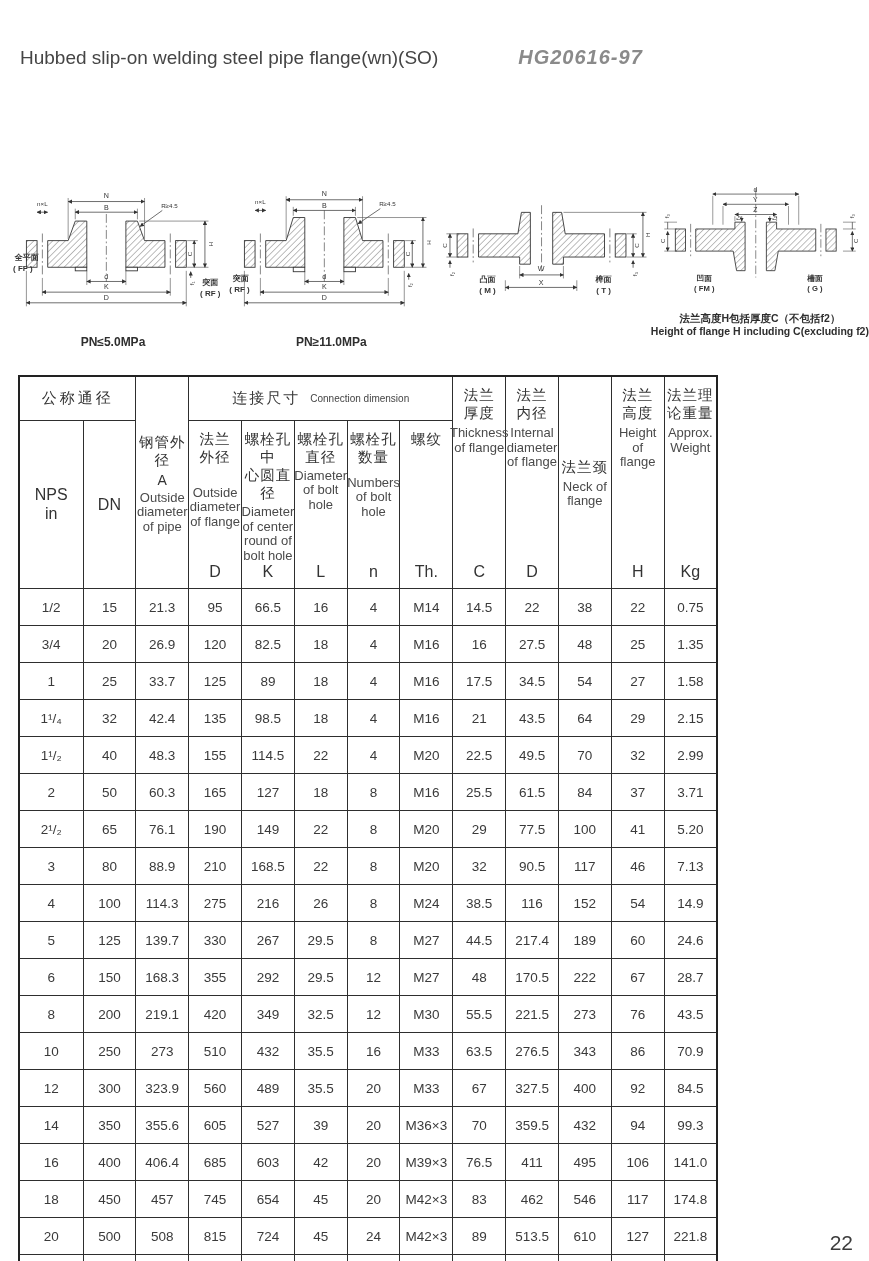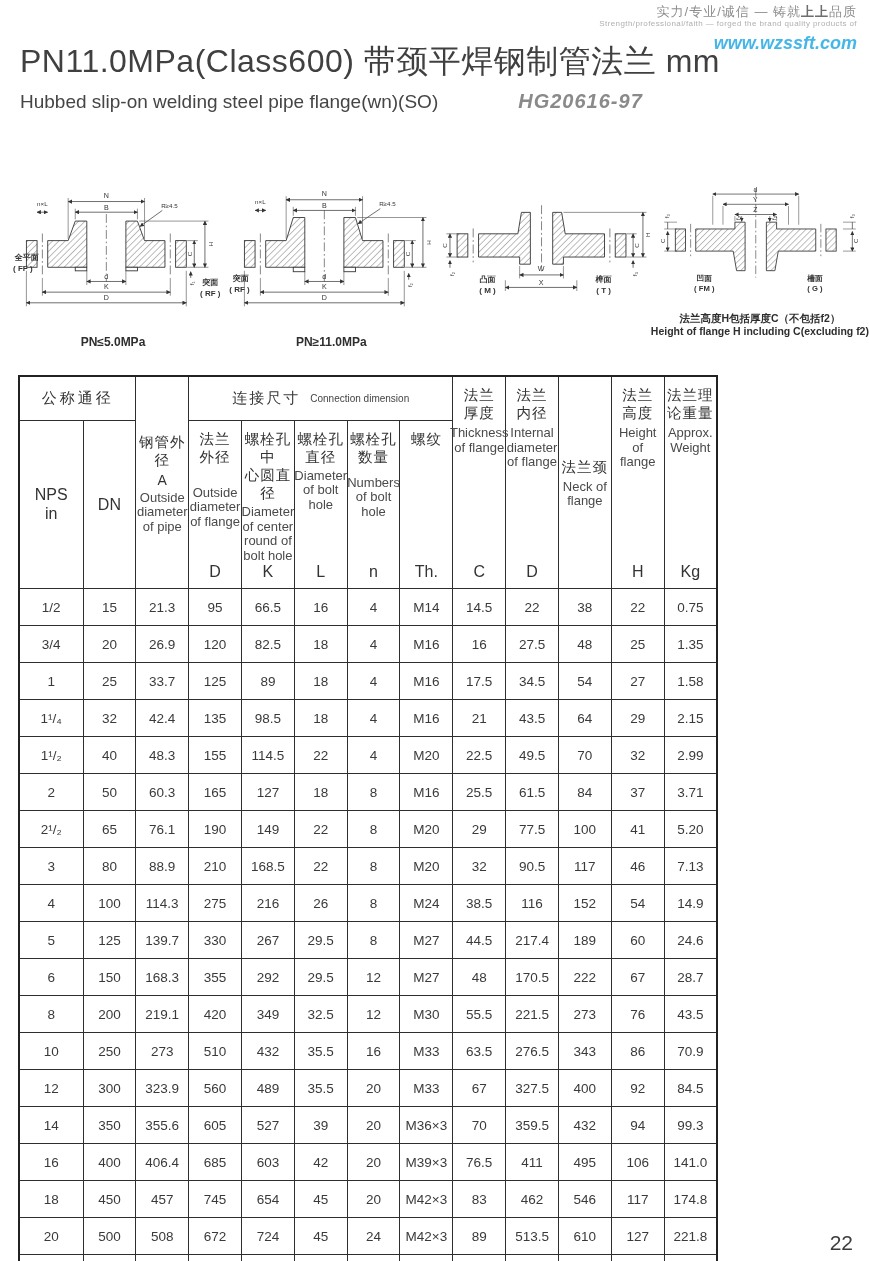--- a/index.html
+++ b/index.html
@@ -57,28 +57,22 @@
   .tall{height:152px;}
   .r2h{height:107px;}
 
   .pagenum{position:absolute;right:16px;bottom:6px;font-size:21px;color:#3c3c3c;}
 </style>
 </head>
 <body>
 
 <div id="page">
 
-  <div class="brand">
-    <div class="zh"><span>实力/专业/诚信 — 铸就</span><b>上上</b><span>品质</span></div>
-    <div class="en">Strength/professional/faith — forged the brand quality products of</div>
-    <div class="web">www.wzssft.com</div>
-  </div>
 
   <div class="titleblock">
-    <div class="t1">PN11.0MPa(Class600) 带颈平焊钢制管法兰  mm</div>
     <div class="t2row">
       <span class="t2">Hubbed slip-on welding steel pipe flange(wn)(SO)</span>
       <span class="std">HG20616-97</span>
     </div>
   </div>
 
   <div class="diagrams">
 
     <div class="dwrap">
       <svg width="218" height="151" viewBox="0 0 245 170">
@@ -681,21 +675,21 @@
           <td>83</td>
           <td>462</td>
           <td>546</td>
           <td>117</td>
           <td>174.8</td>
         </tr>
         <tr>
           <td>20</td>
           <td>500</td>
           <td>508</td>
-          <td>672</td>
+          <td>815</td>
           <td>724</td>
           <td>45</td>
           <td>24</td>
           <td>M42×3</td>
           <td>89</td>
           <td>513.5</td>
           <td>610</td>
           <td>127</td>
           <td>221.8</td>
         </tr>

